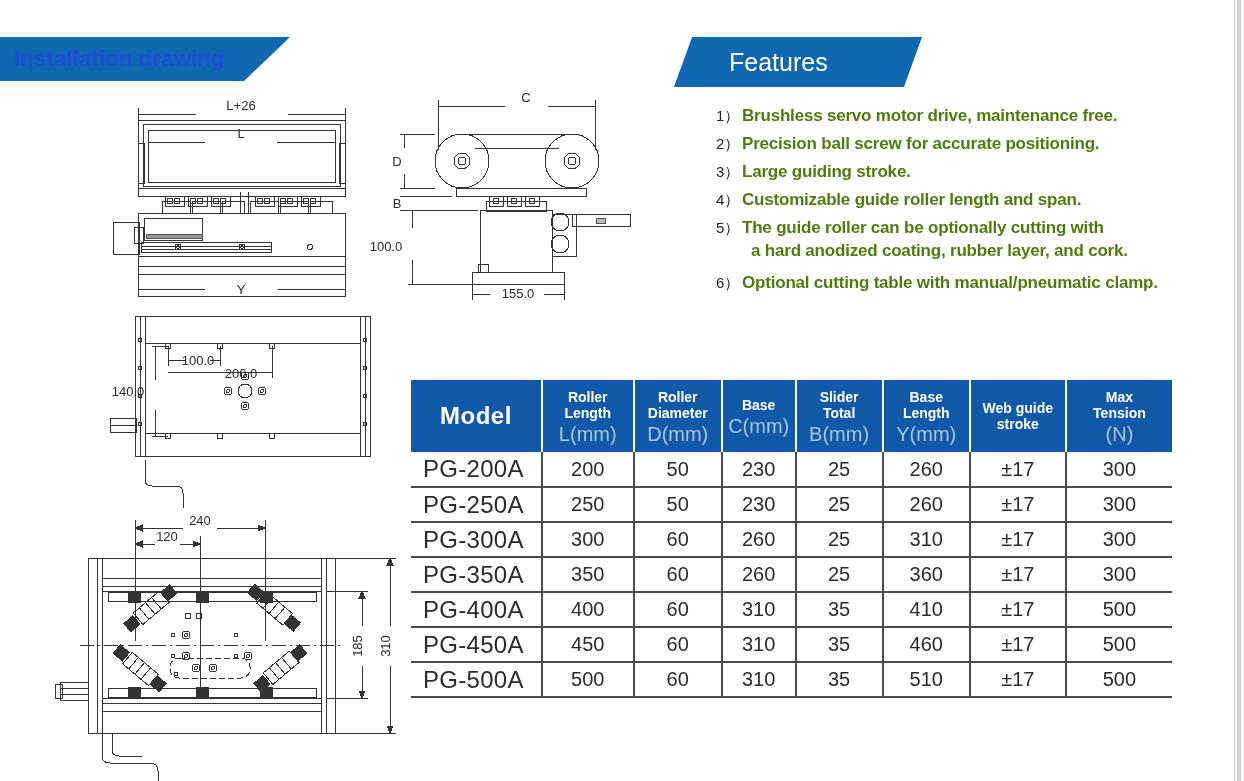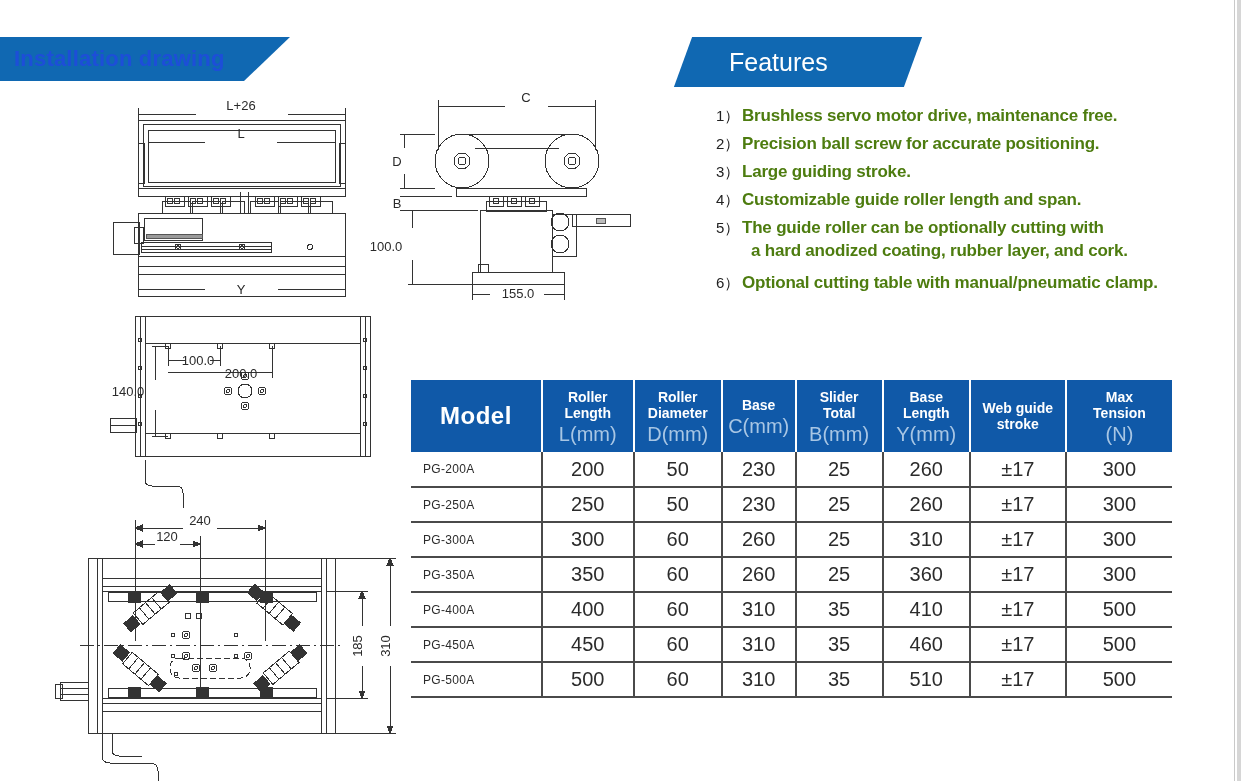--- a/index.html
+++ b/index.html
@@ -153,21 +153,21 @@
     color: #2b2b2b;
     font-weight: normal;
     padding: 0 2px;
     box-sizing: border-box;
     background: #ffffff;
   }
   .spec-table tbody td.c-model {
     border-left: none;
     text-align: left;
     padding-left: 12px;
-    font-size: 12px;
+    font-size: 24px;
     letter-spacing: .3px;
     margin-top: 12px;
   }
   .spec-table tbody tr:last-child td { border-bottom: 2px solid #4a4a4a; }
   .pm { font-weight: bold; }
 
   
   .drawings {
     position: absolute;
     left: 0;

